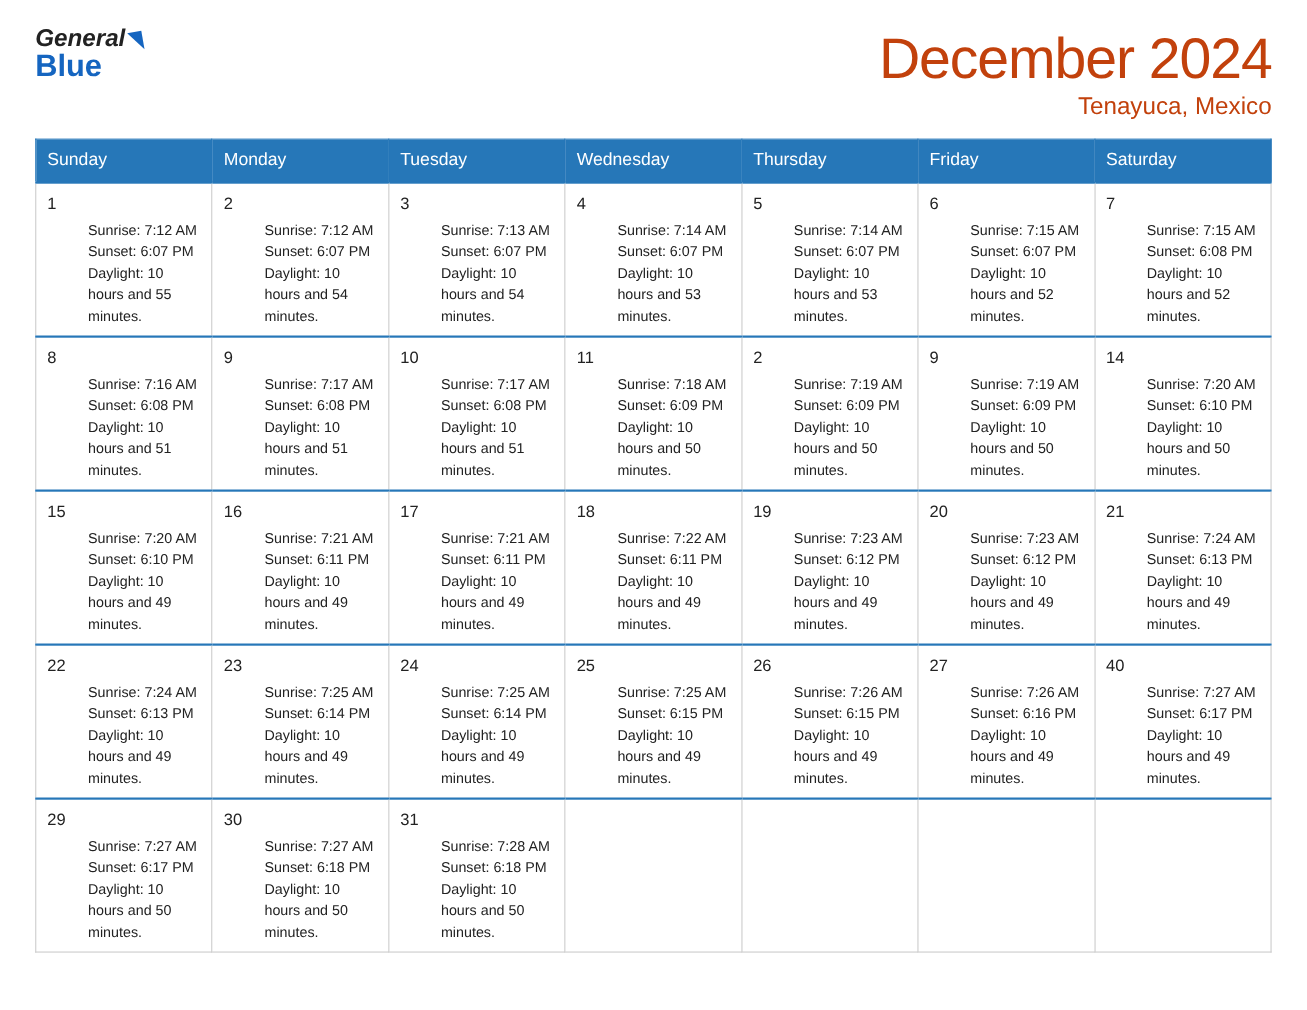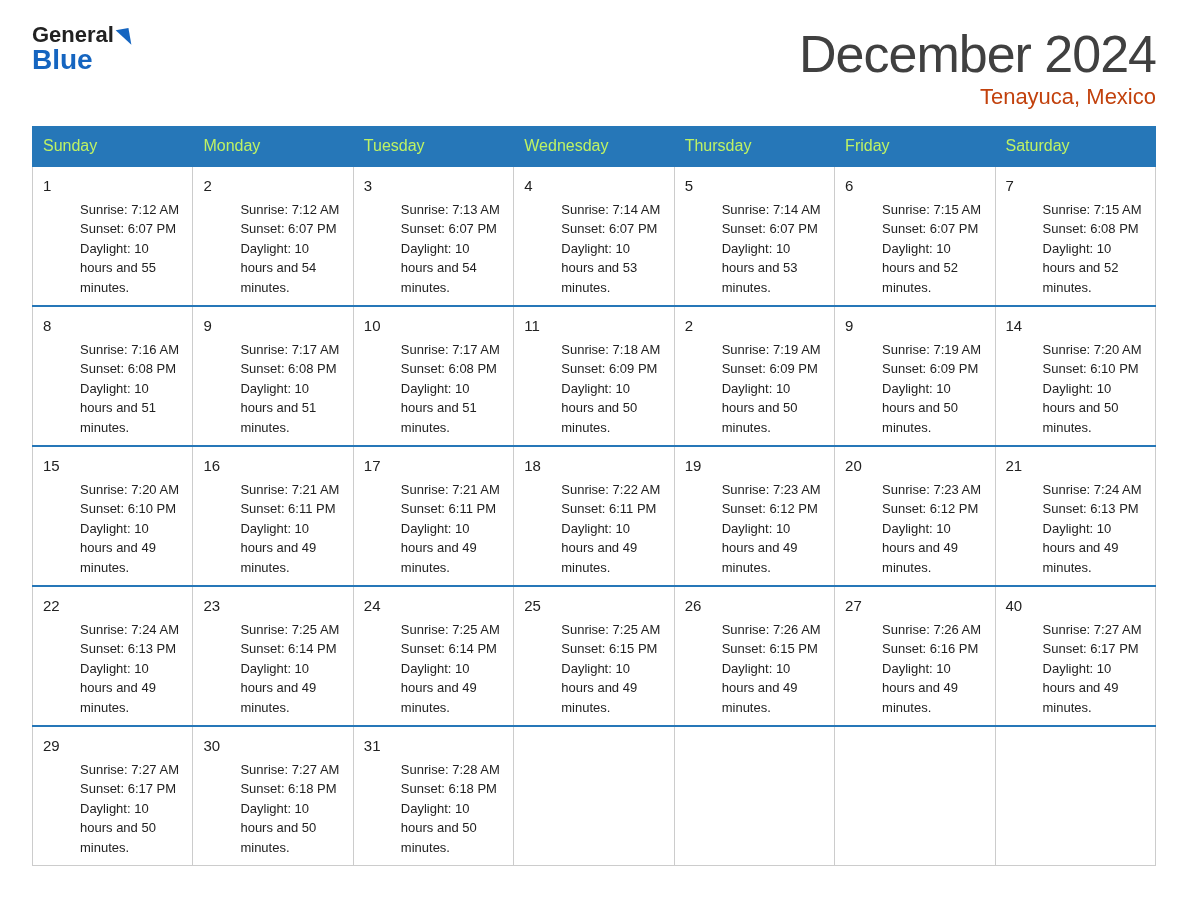--- a/index.html
+++ b/index.html
@@ -19,47 +19,48 @@
     }
     .logo {
       display: flex;
       align-items: center;
       gap: 4px;
     }
     .logo-text-general {
       font-size: 22px;
       font-weight: bold;
       color: #222;
+      font-style: italic;
     }
     .logo-text-blue {
       font-size: 28px;
       font-weight: bold;
       color: #1565c0;
     }
     .title-block {
       text-align: right;
     }
     .main-title {
       font-size: 52px;
       font-weight: normal;
-      color: #404040;
+      color: #c2410c;
       letter-spacing: -1px;
     }
     .subtitle {
       font-size: 22px;
       color: #c2410c;
     }
     table {
       width: 100%;
       border-collapse: collapse;
       margin-top: 8px;
     }
     thead tr th {
       background-color: #2677b8;
-      color: #bef264;
+      color: #ffffff;
       font-size: 16px;
       font-weight: normal;
       padding: 10px 10px;
       text-align: left;
       border: 1px solid #2677b8;
     }
     tbody tr td {
       vertical-align: top;
       padding: 8px 10px;
       font-size: 13.5px;

